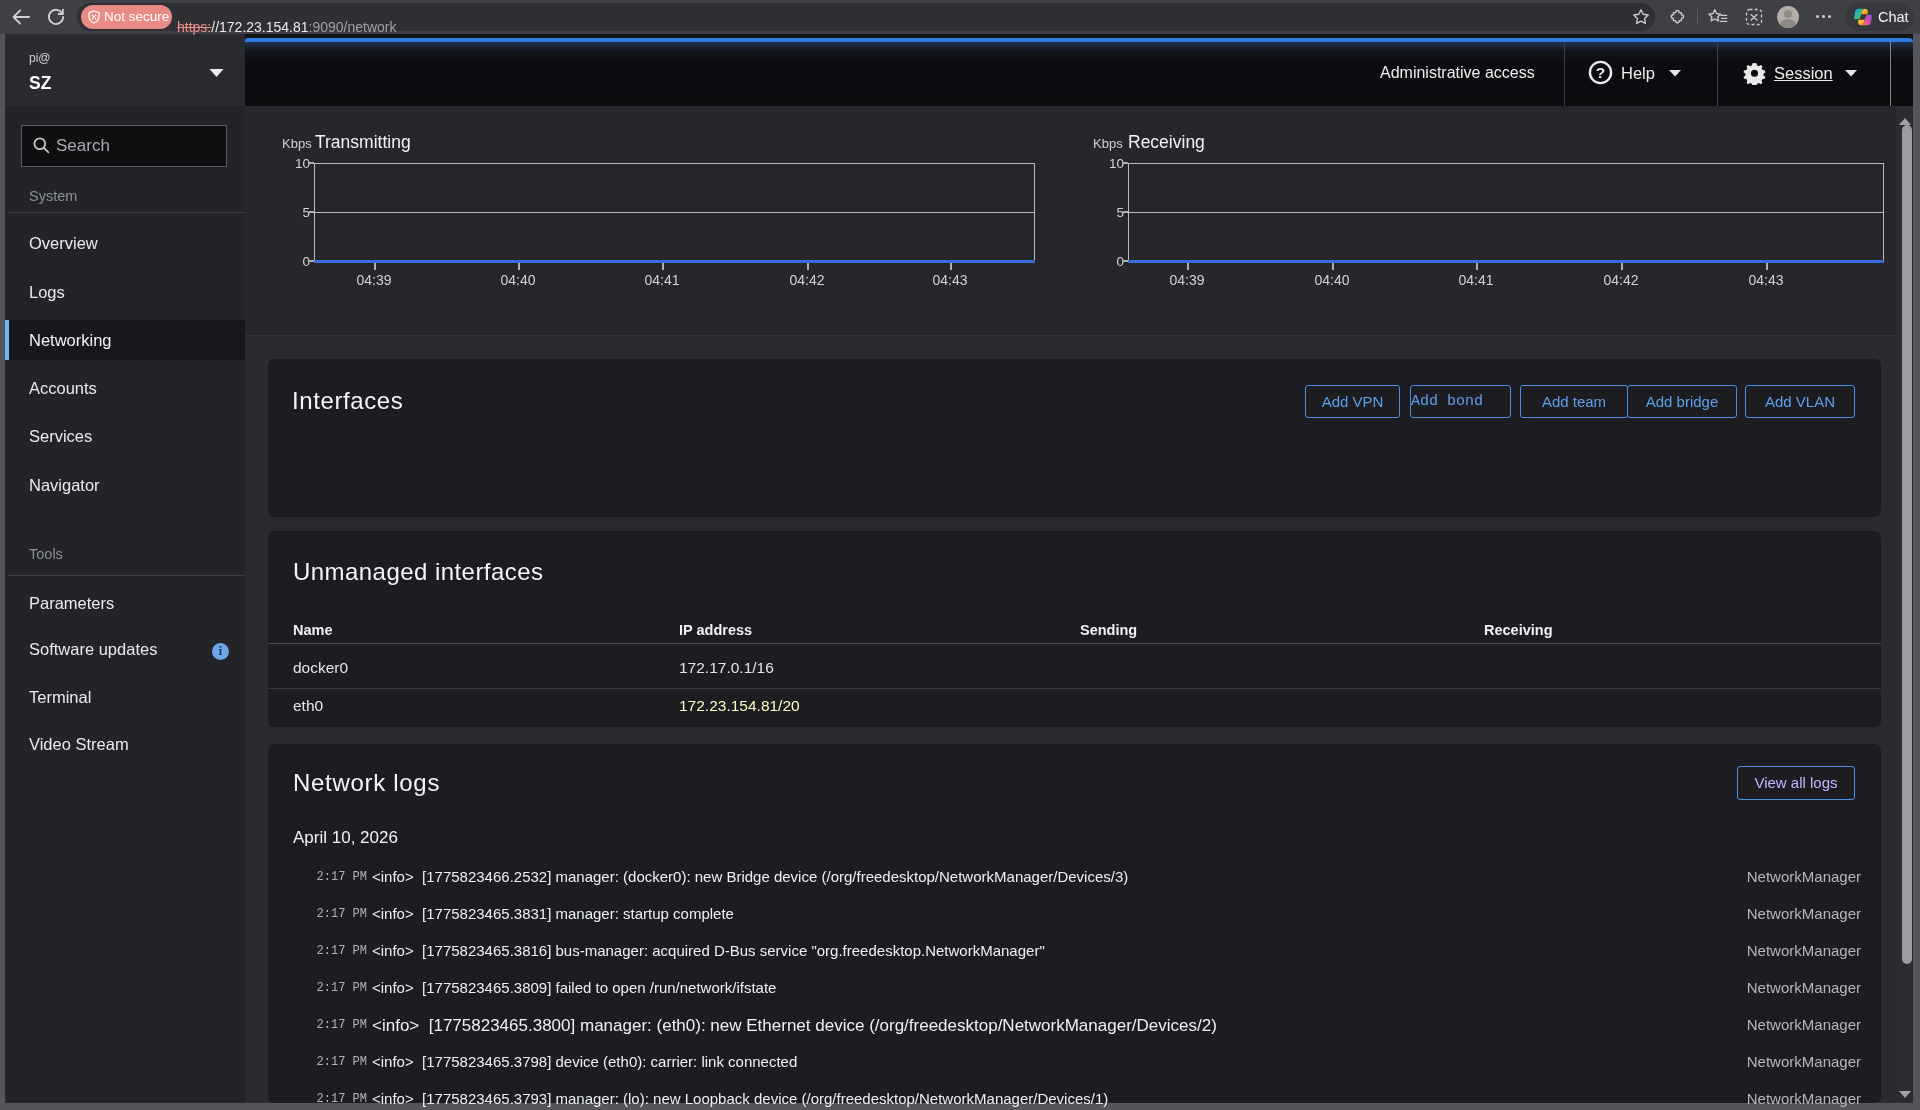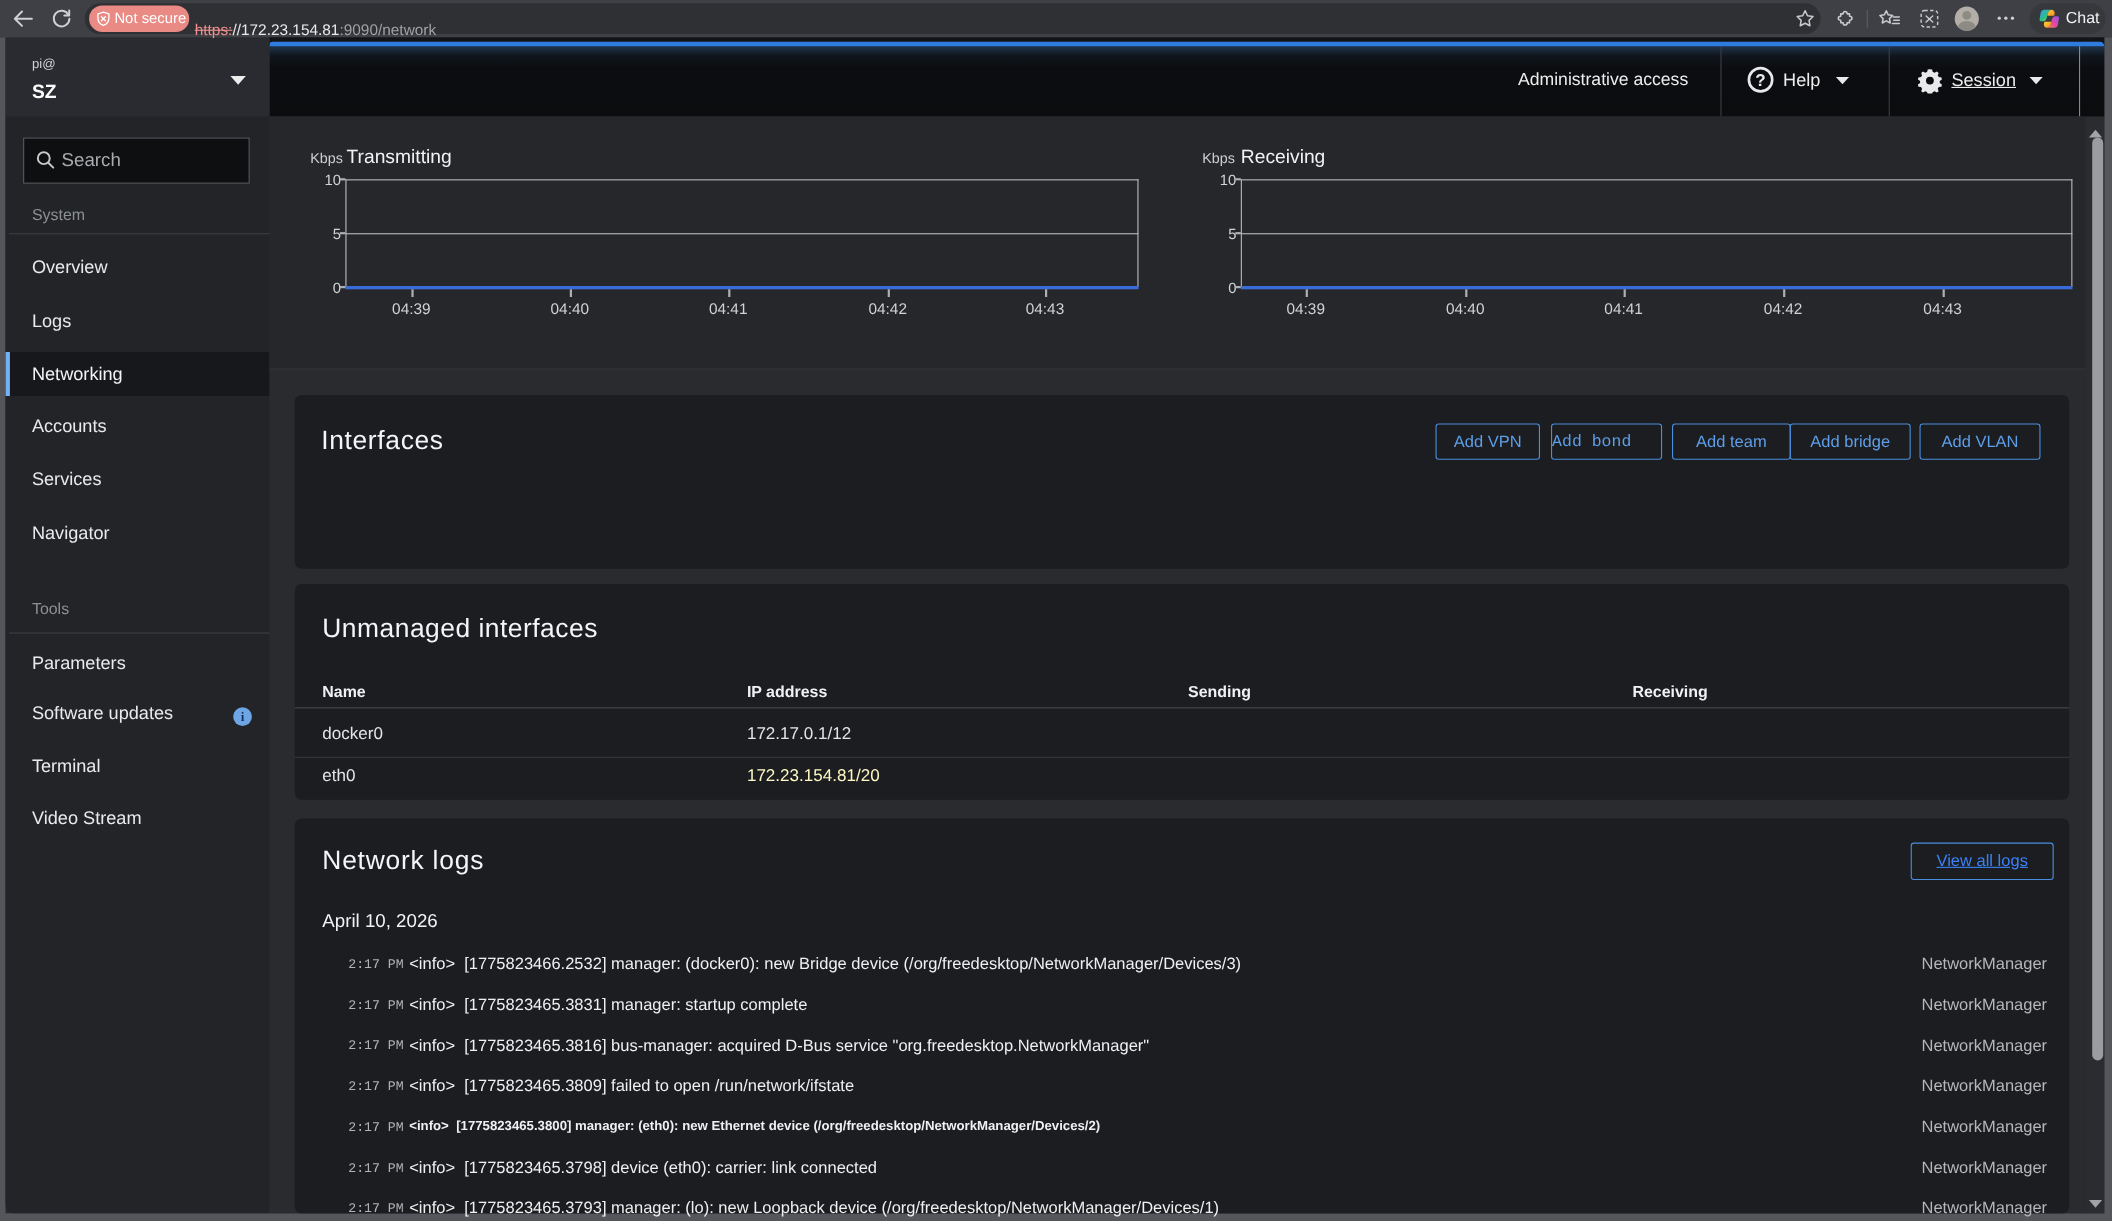--- a/index.html
+++ b/index.html
@@ -211,48 +211,48 @@
 <div class="a" style="left:1745px;top:385px;width:110px;height:33px;border:1px solid #4a8ede;border-radius:3px;color:#5e9fe9;font-size:15px;text-align:center;line-height:31px;">Add VLAN</div>
 
 <div class="a" style="left:268px;top:531px;width:1613px;height:196px;background:#1b1d21;border-radius:6px;"></div>
 <div class="a" style="left:293px;top:558px;font-size:24px;letter-spacing:0.45px;color:#f4f5f6;">Unmanaged interfaces</div>
 <div class="a" style="left:293px;top:622px;font-size:14.5px;font-weight:bold;color:#f0f1f2;">Name</div>
 <div class="a" style="left:679px;top:622px;font-size:14.5px;font-weight:bold;color:#f0f1f2;">IP address</div>
 <div class="a" style="left:1080px;top:622px;font-size:14.5px;font-weight:bold;color:#f0f1f2;">Sending</div>
 <div class="a" style="left:1484px;top:622px;font-size:14.5px;font-weight:bold;color:#f0f1f2;">Receiving</div>
 <div class="a" style="left:268px;top:643px;width:1613px;height:1px;background:#47494e;"></div>
 <div class="a" style="left:293px;top:659px;font-size:15.5px;color:#e4e5e7;">docker0</div>
-<div class="a" style="left:679px;top:659px;font-size:15.5px;color:#e4e5e7;">172.17.0.1/12</div>
+<div class="a" style="left:679px;top:659px;font-size:15.5px;color:#e4e5e7;">172.17.0.1/16</div>
 <div class="a" style="left:268px;top:688px;width:1613px;height:1px;background:#35373b;"></div>
 <div class="a" style="left:293px;top:697px;font-size:15.5px;color:#e4e5e7;">eth0</div>
 <div class="a" style="left:679px;top:697px;font-size:15.5px;color:#fef9c3;">172.23.154.81/20</div>
 
 <div class="a" style="left:268px;top:744px;width:1613px;height:359px;background:#1b1d21;border-radius:6px;"></div>
 <div class="a" style="left:293px;top:769px;font-size:24px;letter-spacing:0.7px;color:#f4f5f6;">Network logs</div>
-<div class="a" style="left:1737px;top:766px;width:130px;height:34px;border:1px solid #4a8ede;border-radius:3px;color:#3b82f6;font-size:15px;text-align:center;line-height:32px;text-decoration:underline;">View all logs</div>
+<div class="a" style="left:1737px;top:766px;width:118px;height:34px;border:1px solid #4a8ede;border-radius:3px;color:#c4b5fd;font-size:15px;text-align:center;line-height:32px;">View all logs</div>
 <div class="a" style="left:293px;top:828px;font-size:17px;color:#f2f3f4;">April 10, 2026</div>
 
 <div class="a" style="left:287px;top:870px;width:80px;text-align:right;font-size:12px;color:#b0b2b5;font-family:'Liberation Mono',monospace;">2:17 PM</div>
 <div class="a" style="left:372px;top:868px;font-size:15px;color:#eef0f1;">&lt;info&gt;&nbsp; [1775823466.2532] manager: (docker0): new Bridge device (/org/freedesktop/NetworkManager/Devices/3)</div>
 <div class="a" style="left:1661px;top:868px;width:200px;text-align:right;font-size:15px;color:#b5b7ba;">NetworkManager</div>
 
 <div class="a" style="left:287px;top:907px;width:80px;text-align:right;font-size:12px;color:#b0b2b5;font-family:'Liberation Mono',monospace;">2:17 PM</div>
 <div class="a" style="left:372px;top:905px;font-size:15px;color:#eef0f1;">&lt;info&gt;&nbsp; [1775823465.3831] manager: startup complete</div>
 <div class="a" style="left:1661px;top:905px;width:200px;text-align:right;font-size:15px;color:#b5b7ba;">NetworkManager</div>
 
 <div class="a" style="left:287px;top:944px;width:80px;text-align:right;font-size:12px;color:#b0b2b5;font-family:'Liberation Mono',monospace;">2:17 PM</div>
 <div class="a" style="left:372px;top:942px;font-size:15px;color:#eef0f1;">&lt;info&gt;&nbsp; [1775823465.3816] bus-manager: acquired D-Bus service "org.freedesktop.NetworkManager"</div>
 <div class="a" style="left:1661px;top:942px;width:200px;text-align:right;font-size:15px;color:#b5b7ba;">NetworkManager</div>
 
 <div class="a" style="left:287px;top:981px;width:80px;text-align:right;font-size:12px;color:#b0b2b5;font-family:'Liberation Mono',monospace;">2:17 PM</div>
 <div class="a" style="left:372px;top:979px;font-size:15px;color:#eef0f1;">&lt;info&gt;&nbsp; [1775823465.3809] failed to open /run/network/ifstate</div>
 <div class="a" style="left:1661px;top:979px;width:200px;text-align:right;font-size:15px;color:#b5b7ba;">NetworkManager</div>
 
 <div class="a" style="left:287px;top:1018px;width:80px;text-align:right;font-size:12px;color:#b0b2b5;font-family:'Liberation Mono',monospace;">2:17 PM</div>
-<div class="a" style="left:372px;top:1016px;font-size:12px;color:#eef0f1;font-weight:bold;">&lt;info&gt;&nbsp; [1775823465.3800] manager: (eth0): new Ethernet device (/org/freedesktop/NetworkManager/Devices/2)</div>
+<div class="a" style="left:372px;top:1016px;font-size:17px;color:#eef0f1;">&lt;info&gt;&nbsp; [1775823465.3800] manager: (eth0): new Ethernet device (/org/freedesktop/NetworkManager/Devices/2)</div>
 <div class="a" style="left:1661px;top:1016px;width:200px;text-align:right;font-size:15px;color:#b5b7ba;">NetworkManager</div>
 
 <div class="a" style="left:287px;top:1055px;width:80px;text-align:right;font-size:12px;color:#b0b2b5;font-family:'Liberation Mono',monospace;">2:17 PM</div>
 <div class="a" style="left:372px;top:1053px;font-size:15px;color:#eef0f1;">&lt;info&gt;&nbsp; [1775823465.3798] device (eth0): carrier: link connected</div>
 <div class="a" style="left:1661px;top:1053px;width:200px;text-align:right;font-size:15px;color:#b5b7ba;">NetworkManager</div>
 
 <div class="a" style="left:287px;top:1092px;width:80px;text-align:right;font-size:12px;color:#b0b2b5;font-family:'Liberation Mono',monospace;">2:17 PM</div>
 <div class="a" style="left:372px;top:1090px;font-size:15px;color:#eef0f1;">&lt;info&gt;&nbsp; [1775823465.3793] manager: (lo): new Loopback device (/org/freedesktop/NetworkManager/Devices/1)</div>
 <div class="a" style="left:1661px;top:1090px;width:200px;text-align:right;font-size:15px;color:#b5b7ba;">NetworkManager</div>
 

